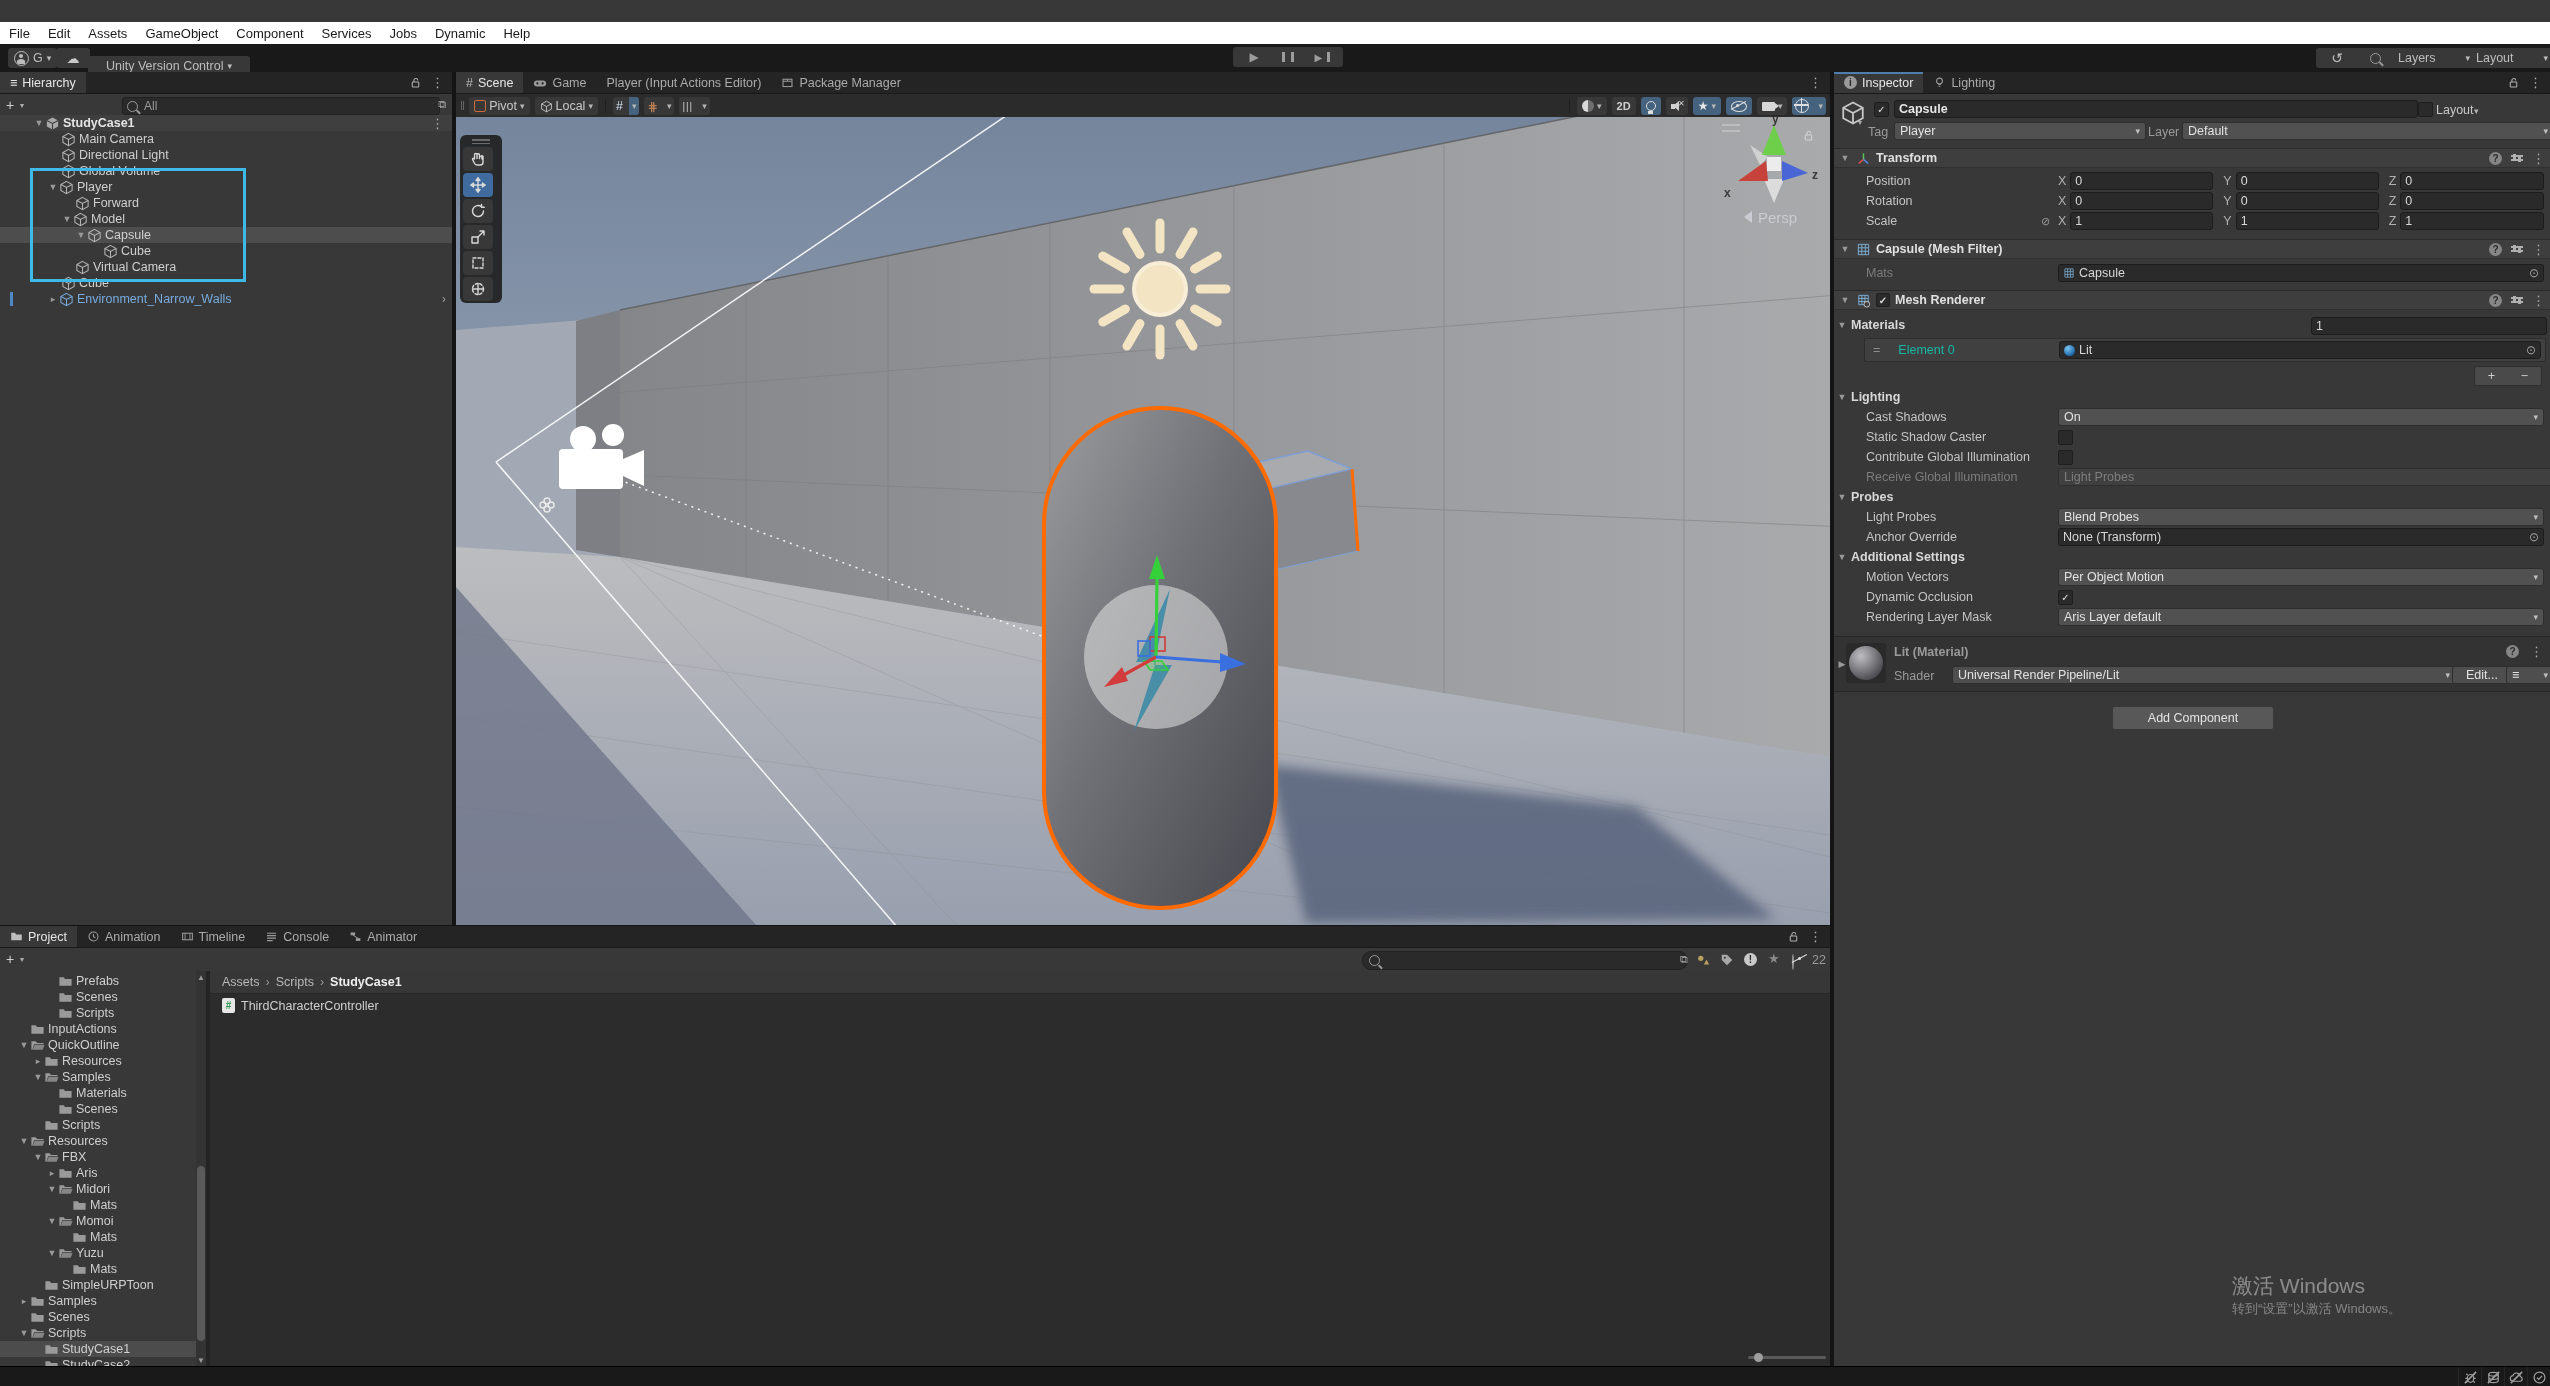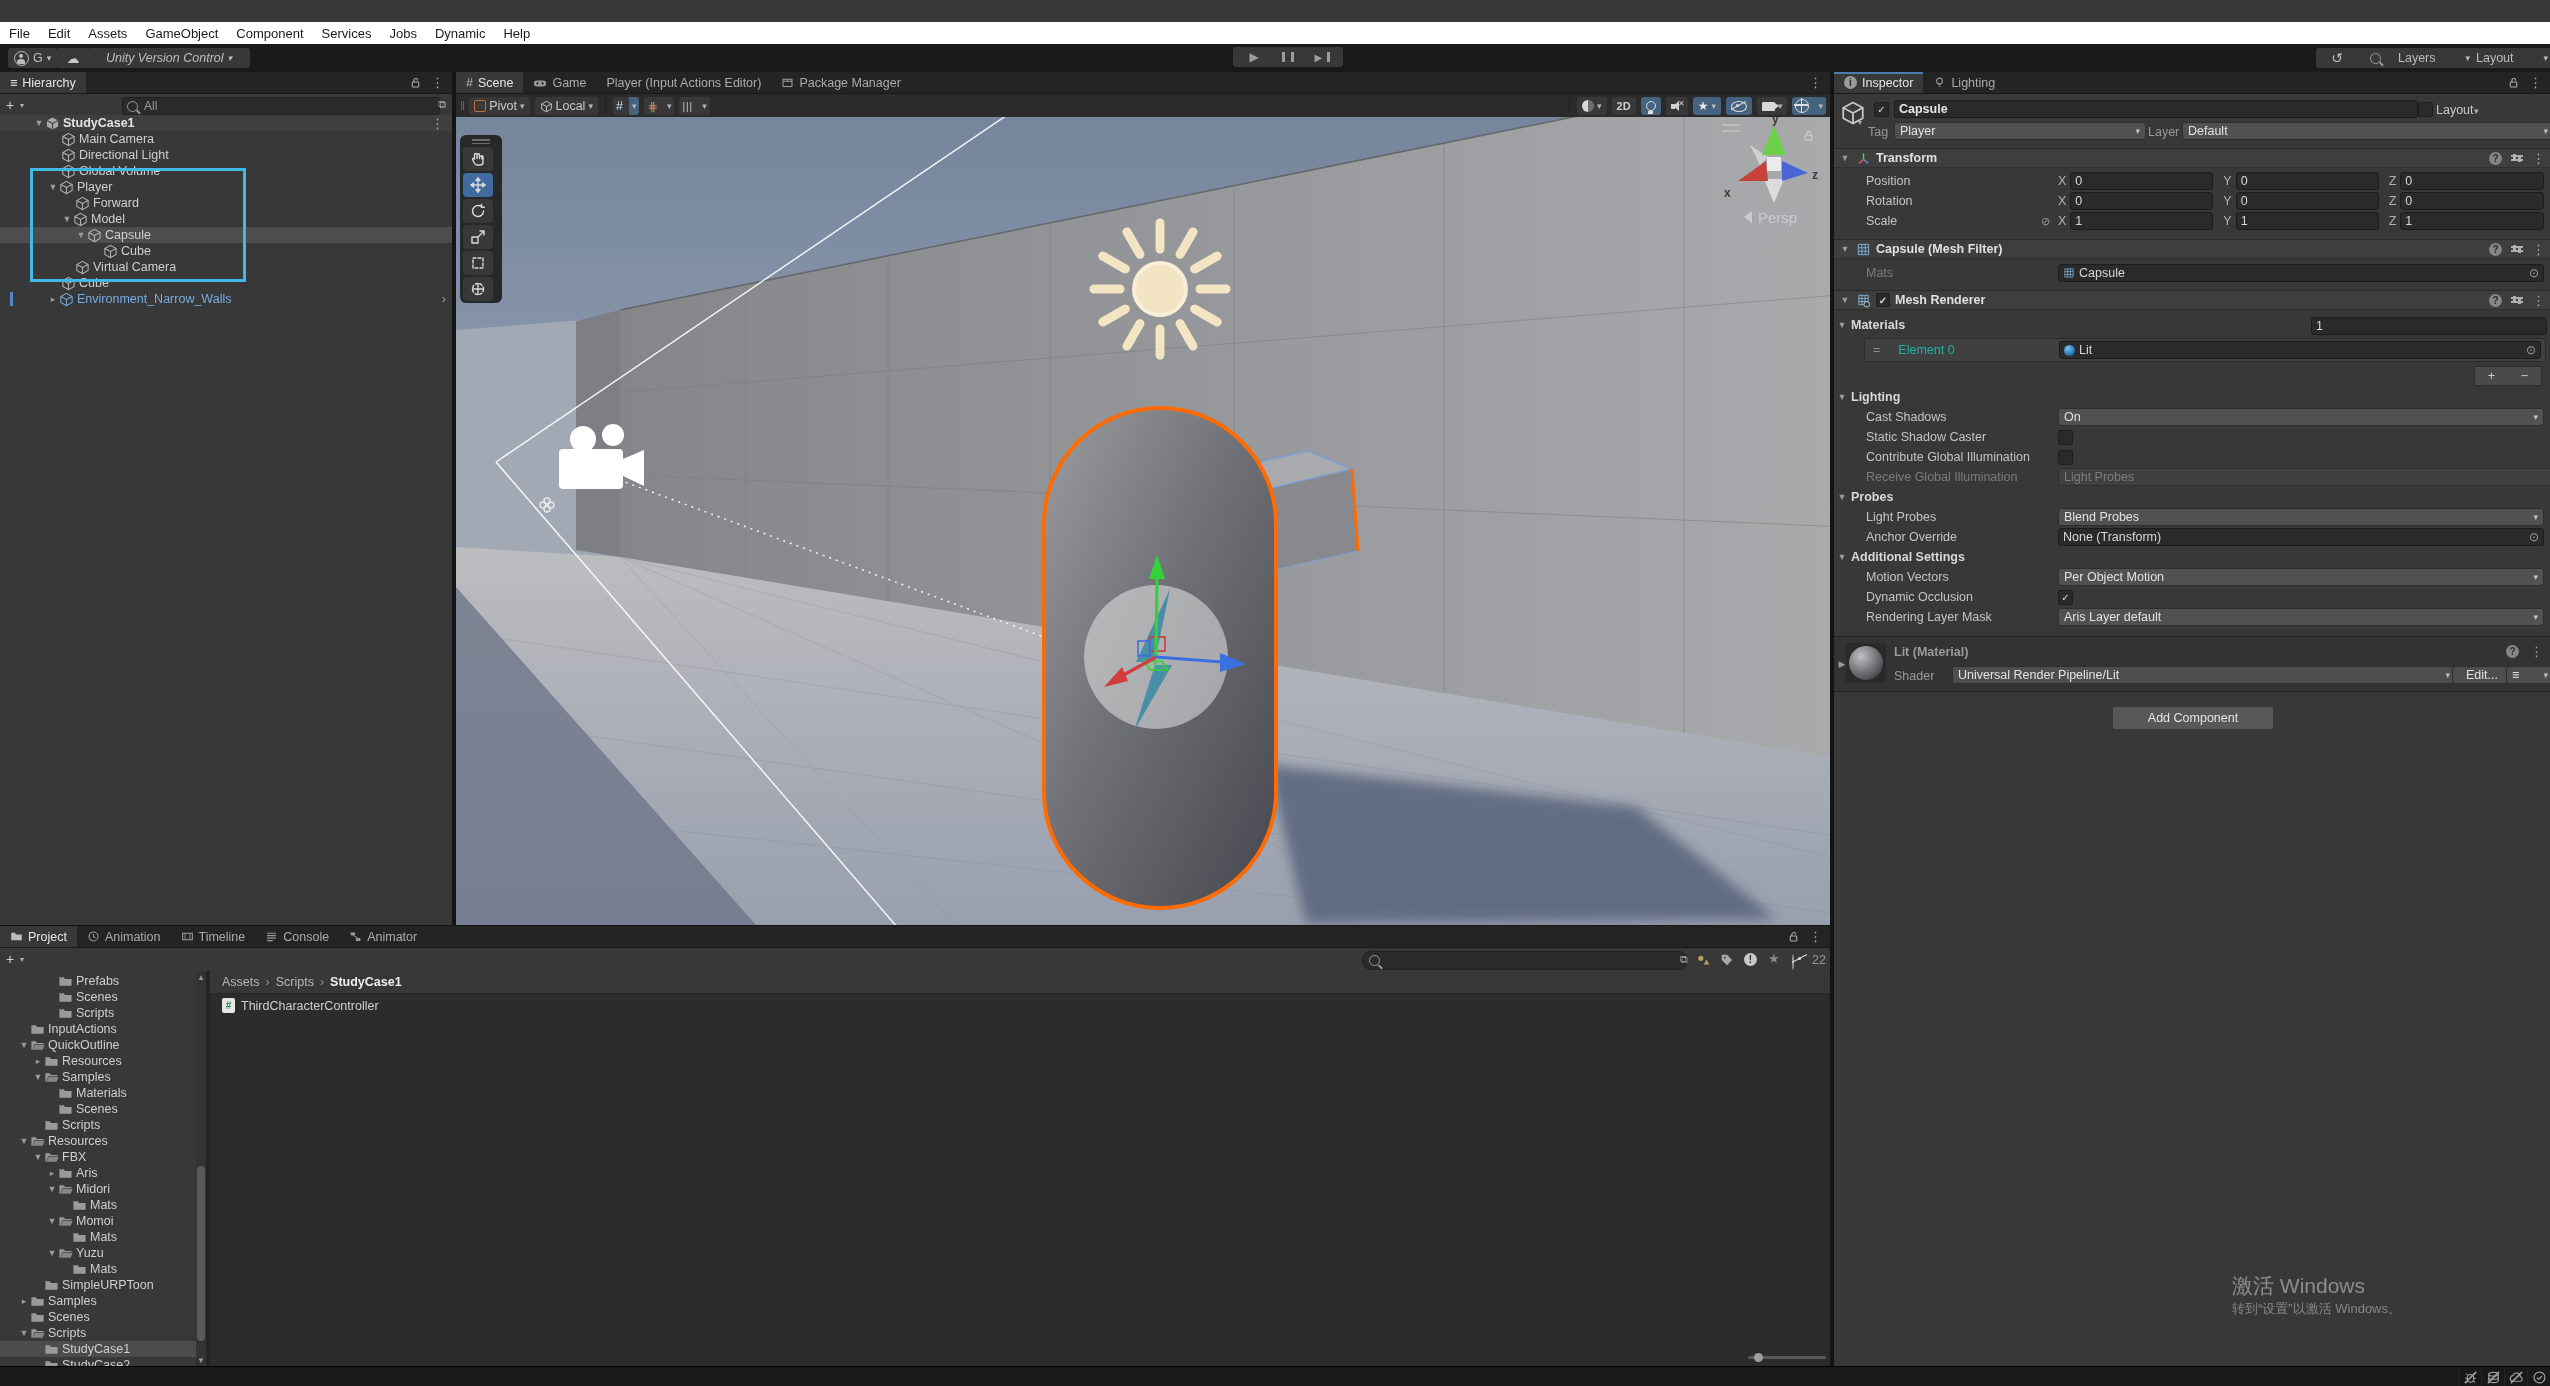--- a/index.html
+++ b/index.html
@@ -251,21 +251,21 @@
 
   <div class="abs maintoolbar">
     <div class="abs tbtn" style="left:8px;top:4px;">
       <span class="person"></span>
       <span>G</span>
       <span style="font-size:9px;">▾</span>
     </div>
     <div class="abs tbtn" style="left:56px;top:4px;width:22px;">
       <span style="font-size:13px;color:#c9c9c9;">☁</span>
     </div>
-    <div class="abs tbtn" style="left:88px;top:4px;width:150px;font-style:italic;">
+    <div class="abs tbtn" style="left:88px;top:12px;width:150px;">
       <span>Unity Version Control</span>
       <span style="font-size:9px;">▾</span>
     </div>
 
     <div class="abs tbtn" style="left:1233px;top:3px;width:30px;">
       <span style="color:#9c9c9c;font-size:12px;">▶</span>
     </div>
     <div class="abs tbtn" style="left:1267px;top:3px;width:30px;">
       <span class="pausebar"></span>
         <span class="pausebar"></span>

